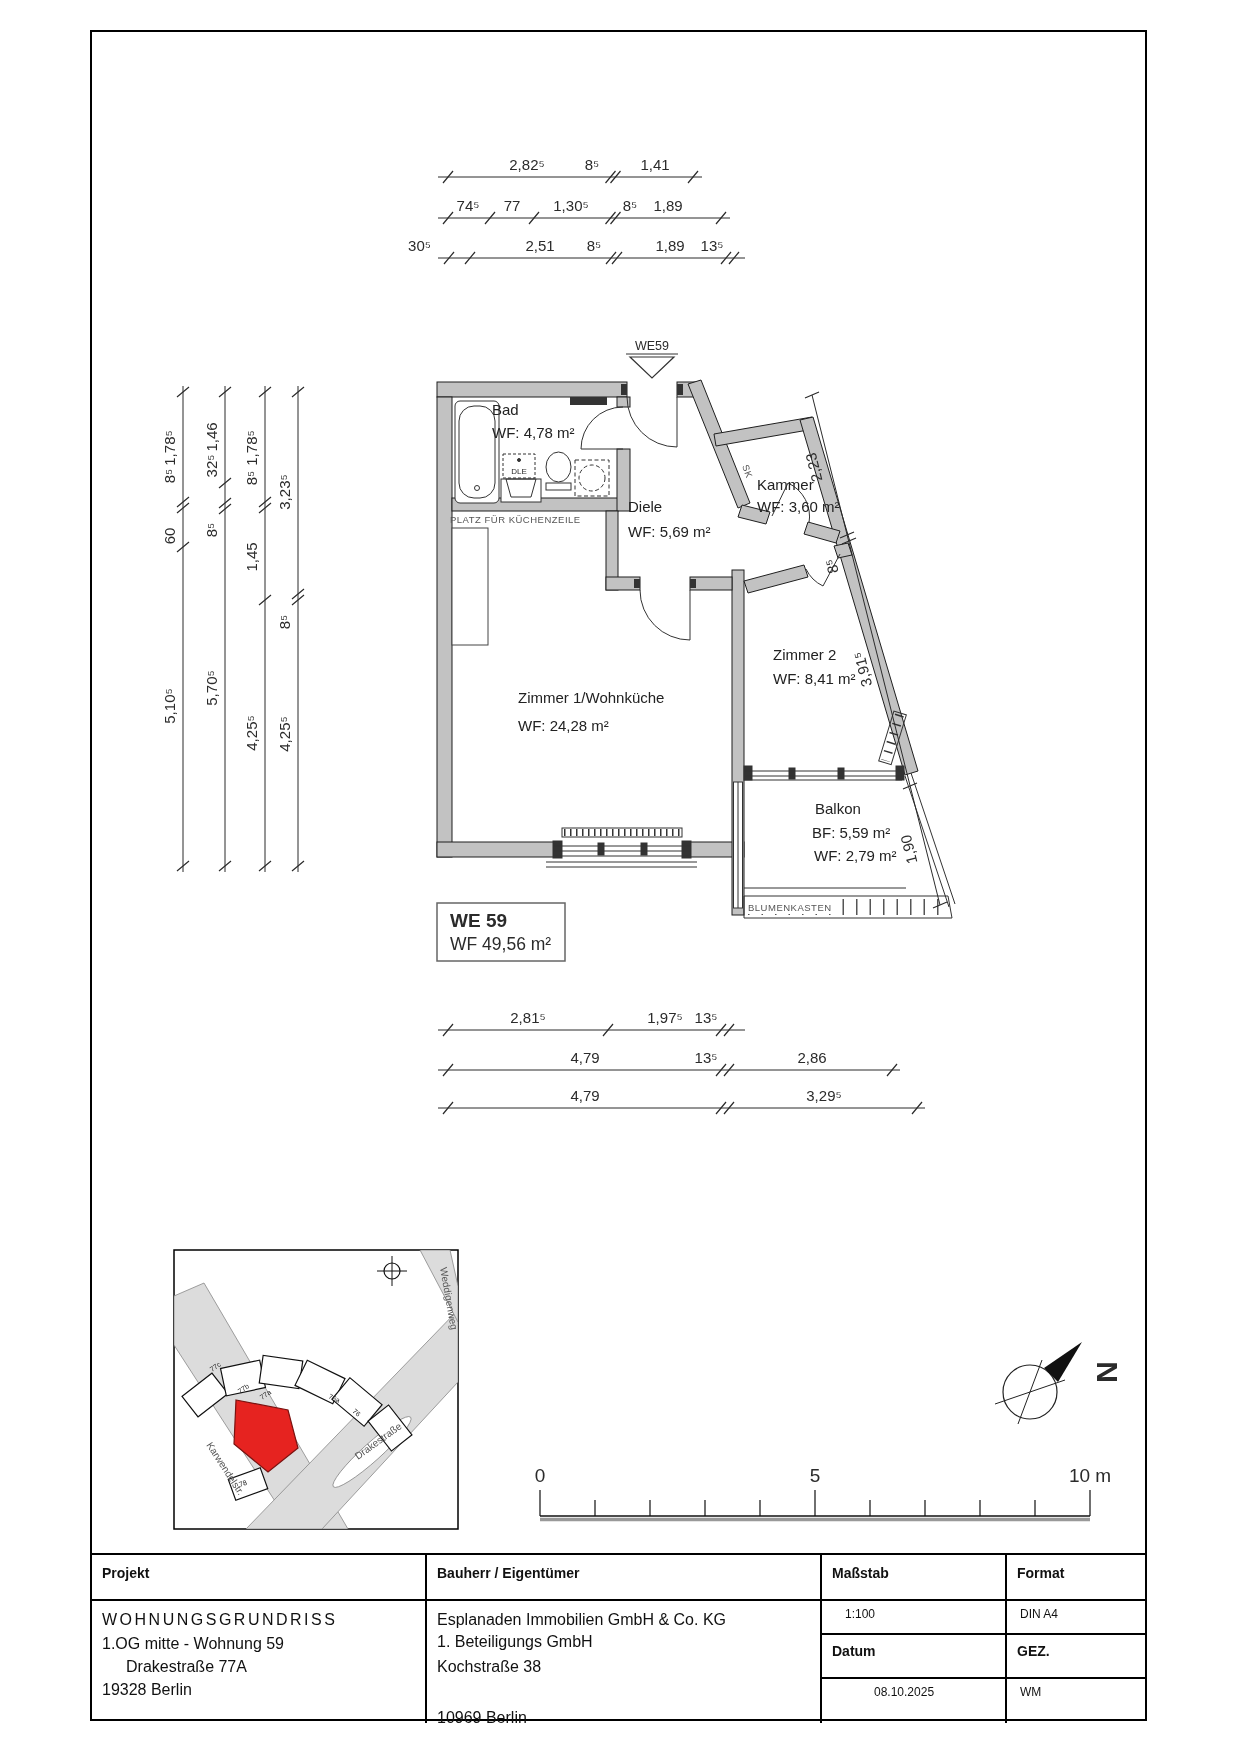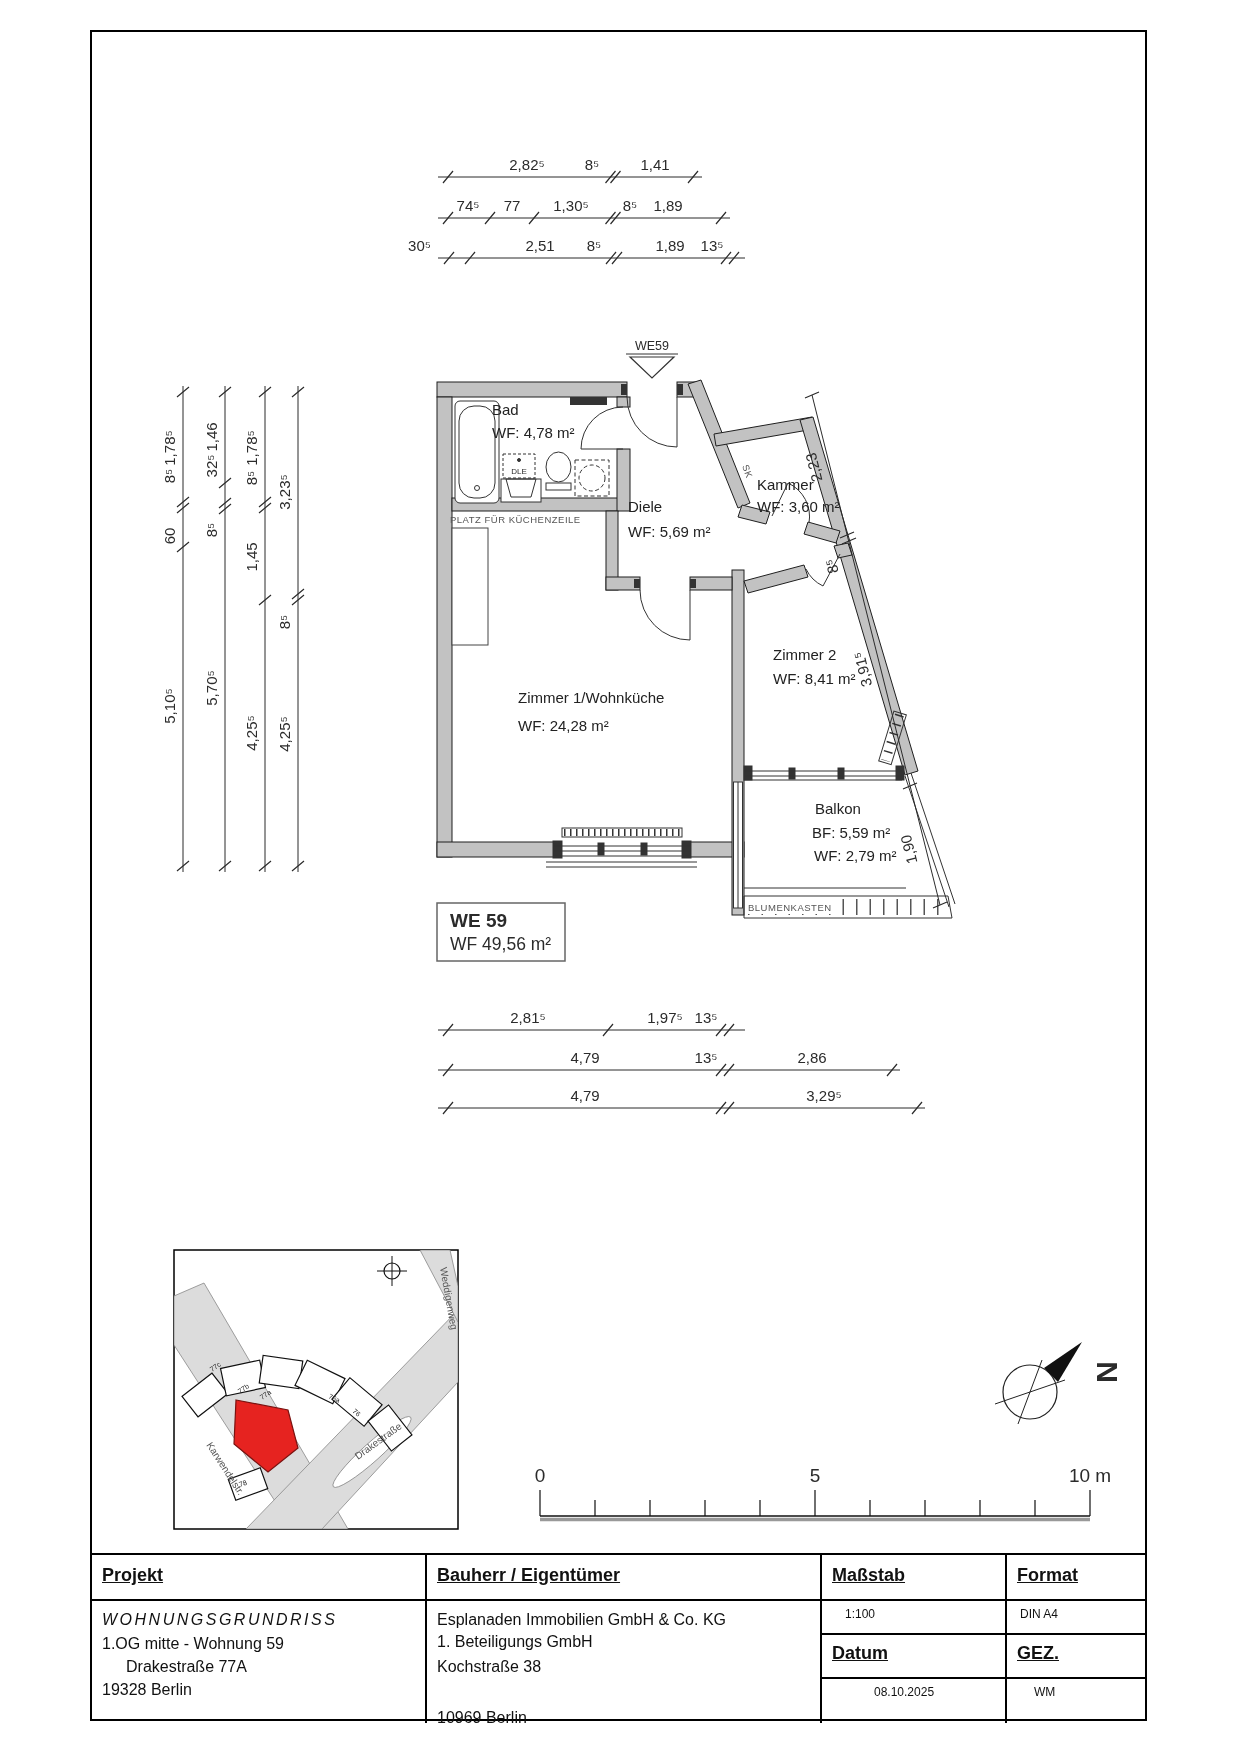--- a/index.html
+++ b/index.html
@@ -11,24 +11,24 @@
   svg text{font-family:"Liberation Sans", sans-serif;fill:#2b2b2b;}
   .dim{font-size:15px;}
   .rm{font-size:15px;fill:#222;}
   .tiny{font-size:9.5px;fill:#555;letter-spacing:0.5px;}
   .street{font-size:10px;fill:#555;}
   .bno{font-size:7px;fill:#222;}
   
   .tb{position:absolute;left:90px;top:1553px;width:1057px;height:168px;border-top:2px solid #000;}
   .tb .v{position:absolute;top:0;bottom:0;width:2px;background:#000;}
   .tb .h{position:absolute;height:2px;background:#000;}
-  .tb .hdr{position:absolute;font-weight:bold;font-size:18px;text-decoration:underline;}
+  .tb .hdr{position:absolute;font-weight:bold;font-size:14px;}
   .tb .val{position:absolute;font-size:12px;}
   .tb .ln{position:absolute;font-size:16px;white-space:nowrap;}
-  .spaced{letter-spacing:2.5px;font-style:italic;}
+  .spaced{letter-spacing:2.5px;}
 </style>
 </head>
 <body>
 
 <div class="page">
   <div class="border-frame"></div>
 
   <svg width="1240" height="1754" viewBox="0 0 1240 1754">
 
     <g fill="#c2c2c2" stroke="#1f1f1f" stroke-width="1">
@@ -355,15 +355,15 @@
     <div class="hdr" style="left:742px;top:10px;">Maßstab</div>
     <div class="val" style="left:755px;top:52px;">1:100</div>
 
     <div class="hdr" style="left:927px;top:10px;">Format</div>
     <div class="val" style="left:930px;top:52px;">DIN A4</div>
 
     <div class="hdr" style="left:742px;top:88px;">Datum</div>
     <div class="val" style="left:742px;top:130px;margin-left:42px;">08.10.2025</div>
 
     <div class="hdr" style="left:927px;top:88px;">GEZ.</div>
-    <div class="val" style="left:930px;top:130px;margin-left:14px;">WM</div>
+    <div class="val" style="left:930px;top:130px;">WM</div>
   </div>
 </div>
 
 </body></html>

